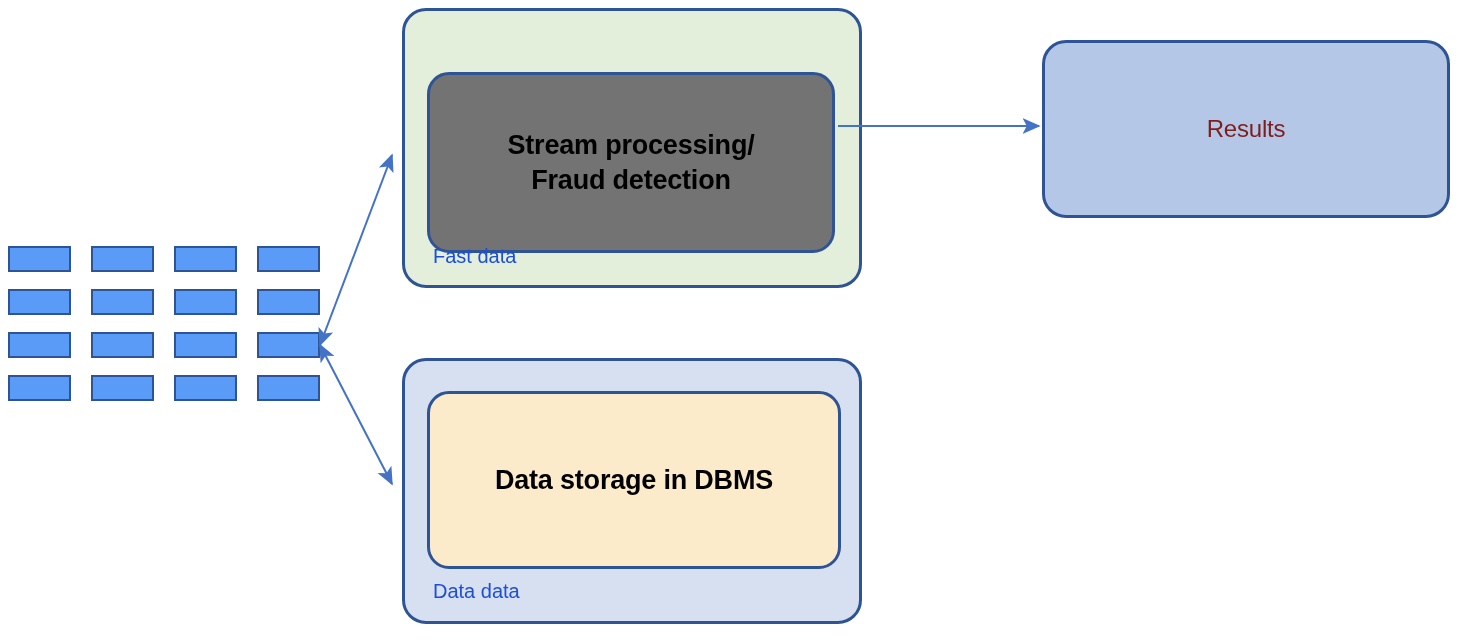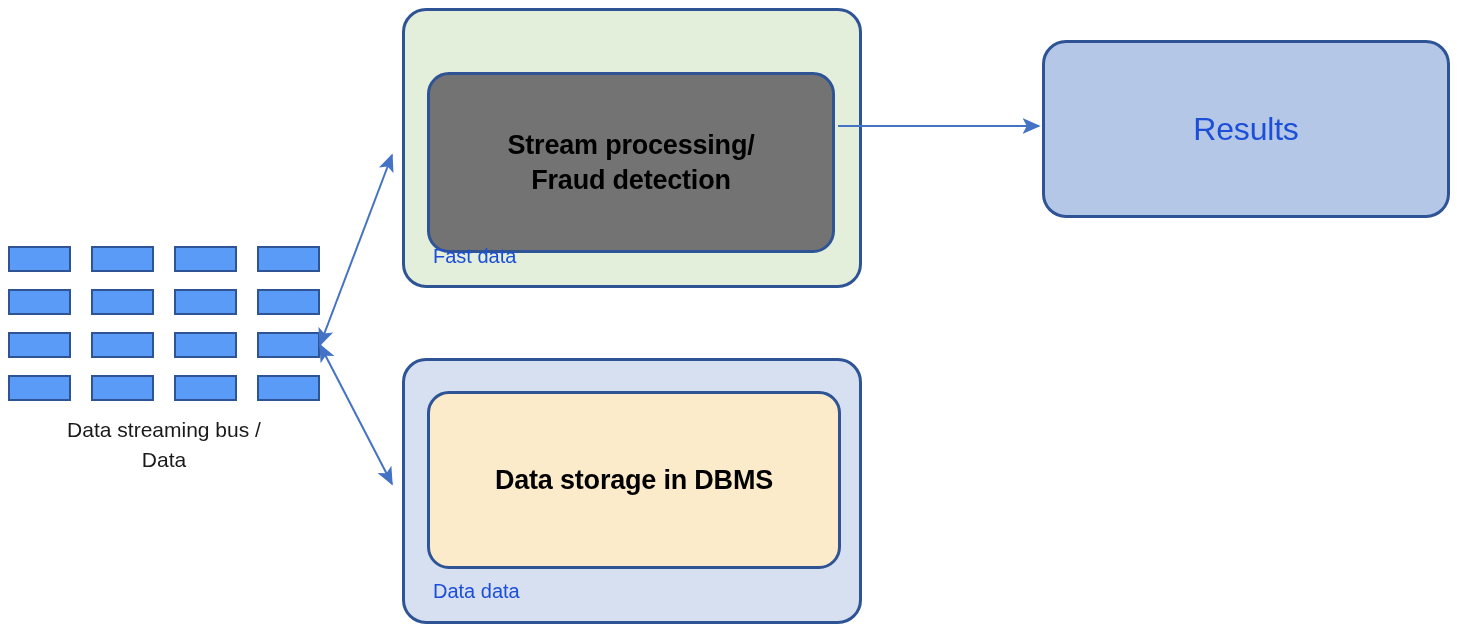--- a/index.html
+++ b/index.html
@@ -133,23 +133,23 @@
     height: 178px;
     background: #B4C7E7;
     border: 3px solid #2E5496;
     border-radius: 24px;
     box-sizing: border-box;
     display: flex;
     align-items: center;
     justify-content: center;
   }
   #results-label {
-    font-size: 32px;
+    font-size: 24px;
     font-weight: 400;
-    color: #1d4ed8;
+    color: #7f1d1d;
     letter-spacing: -0.2px;
   }
 
   
   #connectors {
     position: absolute;
     left: 0;
     top: 0;
     width: 1462px;
     height: 642px;
@@ -173,22 +173,20 @@
       <div class="bus-cell" style="left: 0px; top: 86px; background: rgb(91, 155, 248); border-color: rgb(46, 84, 150);"></div>
       <div class="bus-cell" style="left: 83px; top: 86px; background: rgb(91, 155, 248); border-color: rgb(46, 84, 150);"></div>
       <div class="bus-cell" style="left: 166px; top: 86px; background: rgb(91, 155, 248); border-color: rgb(46, 84, 150);"></div>
       <div class="bus-cell" style="left: 249px; top: 86px; background: rgb(91, 155, 248); border-color: rgb(46, 84, 150);"></div>
       <div class="bus-cell" style="left: 0px; top: 129px; background: rgb(91, 155, 248); border-color: rgb(46, 84, 150);"></div>
       <div class="bus-cell" style="left: 83px; top: 129px; background: rgb(91, 155, 248); border-color: rgb(46, 84, 150);"></div>
       <div class="bus-cell" style="left: 166px; top: 129px; background: rgb(91, 155, 248); border-color: rgb(46, 84, 150);"></div>
       <div class="bus-cell" style="left: 249px; top: 129px; background: rgb(91, 155, 248); border-color: rgb(46, 84, 150);"></div>
     </div>
 
-  <div id="bus-caption">Data streaming bus /
-Data</div>
 
   <div class="outer-box" id="fast-zone">
     <div class="inner-box" id="fast-inner">
       <span class="inner-label">Stream processing/
 Fraud detection</span>
     </div>
     <div class="zone-label" id="fast-zone-label">Fast data</div>
   </div>
 
   <div class="outer-box" id="slow-zone">

